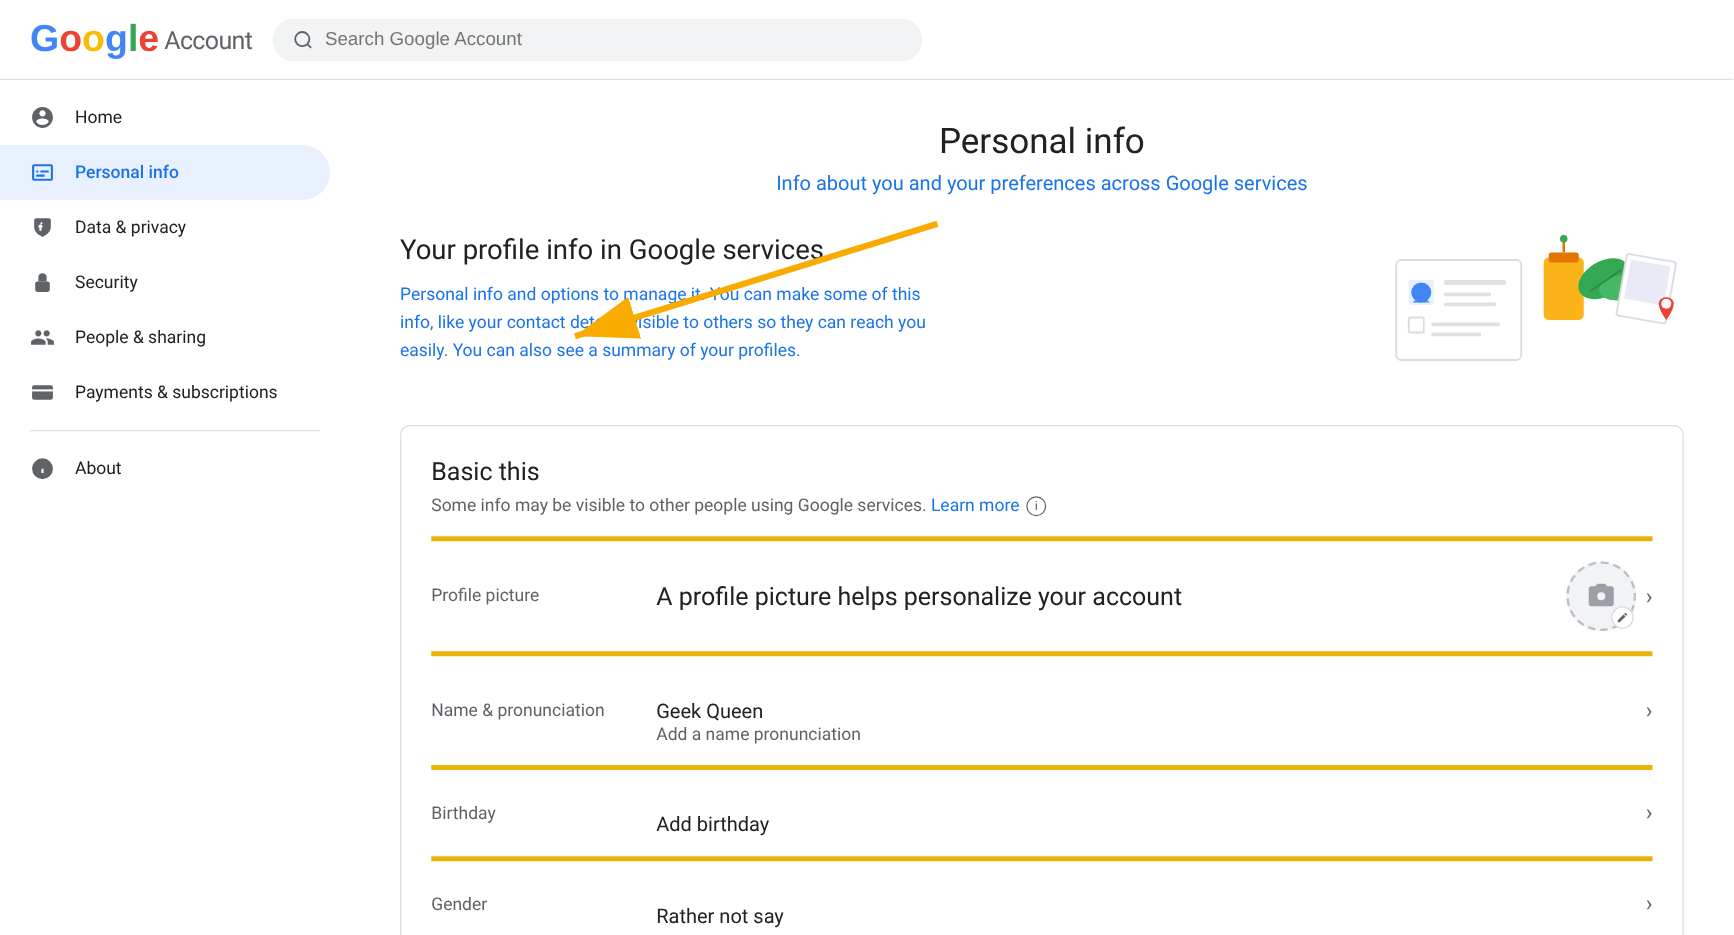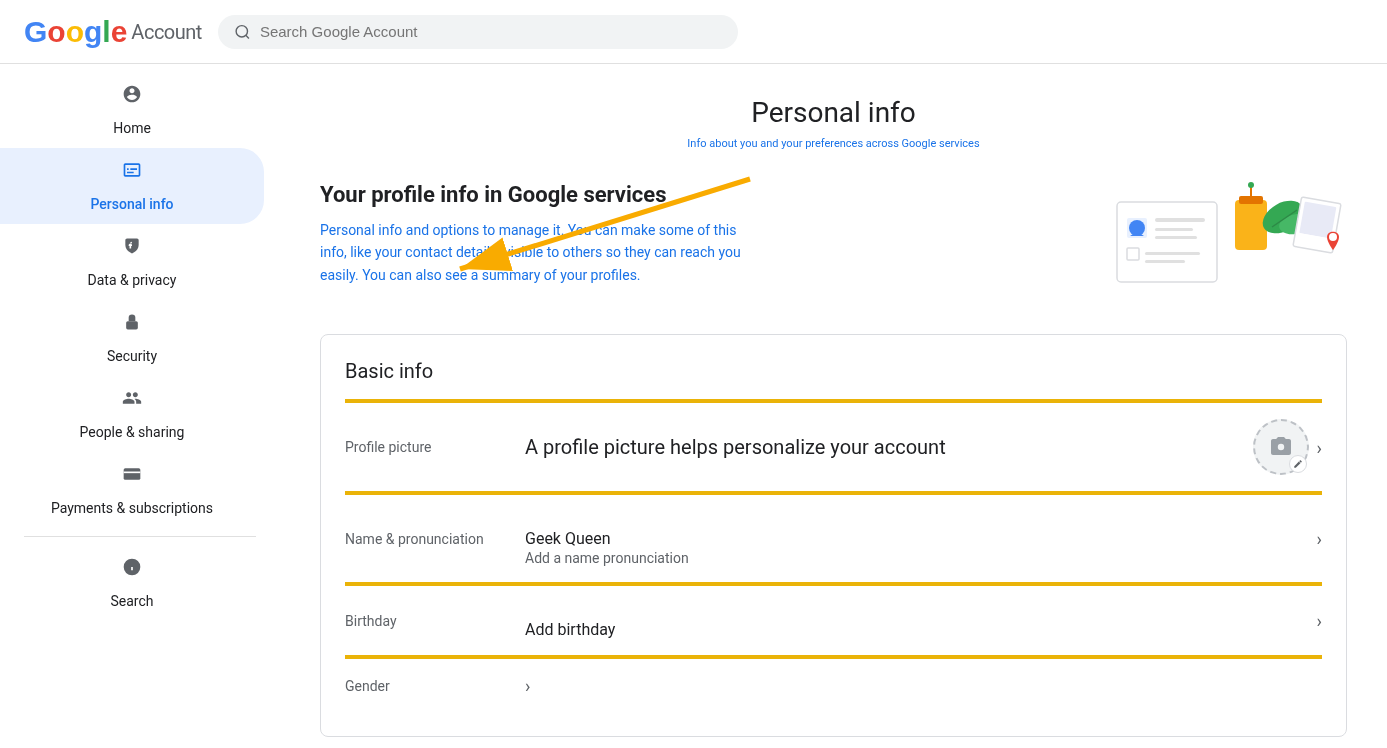--- a/index.html
+++ b/index.html
@@ -69,21 +69,20 @@
     .sidebar-item {
       display: flex;
       align-items: center;
       gap: 16px;
       padding: 12px 24px;
       cursor: pointer;
       border-radius: 0 24px 24px 0;
       margin-right: 16px;
       font-size: 14px;
       color: #202124;
-      flex-direction: column;
     }
     .sidebar-item.active {
       background: #e8f0fe;
       color: #1a73e8;
       font-weight: 500;
     }
     .sidebar-item .icon {
       width: 20px;
       height: 20px;
       display: flex;
@@ -113,35 +112,35 @@
       text-align: center;
       padding: 32px 0 24px 0;
     }
     .page-title {
       font-size: 28px;
       font-weight: 400;
       color: #202124;
       margin-bottom: 8px;
     }
     .page-subtitle {
-      font-size: 11px;
+      font-size: 16px;
       color: #1a73e8;
     }
 
     
     .profile-section-header {
       display: flex;
       align-items: flex-start;
       justify-content: space-between;
       margin-bottom: 24px;
       padding: 8px 0;
     }
     .profile-section-text h2 {
       font-size: 22px;
-      font-weight: 700;
+      font-weight: 400;
       color: #202124;
       margin-bottom: 12px;
     }
     .profile-section-text p {
       font-size: 14px;
       color: #1a73e8;
       max-width: 440px;
       line-height: 1.6;
     }
 
@@ -315,21 +314,21 @@
     <div class="sidebar-divider"></div>
 
     <div class="sidebar-item">
       <span class="icon">
         <svg width="20" height="20" viewBox="0 0 24 24" fill="currentColor">
             <circle cx="12" cy="12" r="10"></circle>
             <line x1="12" y1="8" x2="12" y2="8" stroke="white" stroke-width="2"></line>
             <line x1="12" y1="12" x2="12" y2="16" stroke="white" stroke-width="2"></line>
           </svg>
       </span>
-      <span>Search</span>
+      <span>About</span>
     </div>
   </nav>
 
   <div class="content">
 
     <div class="page-header">
       <h1 class="page-title">Personal info</h1>
       <p class="page-subtitle">Info about you and your preferences across Google services</p>
     </div>
 
@@ -379,21 +378,26 @@
         <defs>
           <marker id="arrowhead" markerWidth="10" markerHeight="7" refX="10" refY="3.5" orient="auto">
             <polygon points="0 0, 10 3.5, 0 7" fill="#F9AB00"></polygon>
           </marker>
         </defs>
         <path d="M 410 5 L 120 95" stroke="#F9AB00" stroke-width="5" fill="none" marker-end="url(#arrowhead)"></path>
       </svg>
     </div>
 
     <div class="card">
-      <h3 class="card-title">Basic info</h3>
+      <h3 class="card-title">Basic this</h3>
+      <p class="card-subtitle">
+        <span>Some info may be visible to other people using Google services.</span>
+        <a href="#">Learn more</a>
+        <span class="info-icon">i</span>
+      </p>
 
       <div class="info-rows">
 
         <div class="info-row">
           <span class="info-row-label">Profile picture</span>
           <div class="info-row-value">
             <span class="placeholder">A profile picture helps personalize your account</span>
           </div>
 
           <div style="margin-right: 8px;">
@@ -423,19 +427,22 @@
         <div class="info-row">
           <span class="info-row-label">Birthday</span>
           <div class="info-row-value">
             <div class="primary">Add birthday</div>
           </div>
           <span class="info-row-arrow">›</span>
         </div>
 
         <div class="info-row">
           <span class="info-row-label">Gender</span>
+          <div class="info-row-value">
+            <div class="primary">Rather not say</div>
+          </div>
           <span class="info-row-arrow">›</span>
         </div>
       </div>
     </div>
 
   </div>
 </div>
 
 </body></html>

